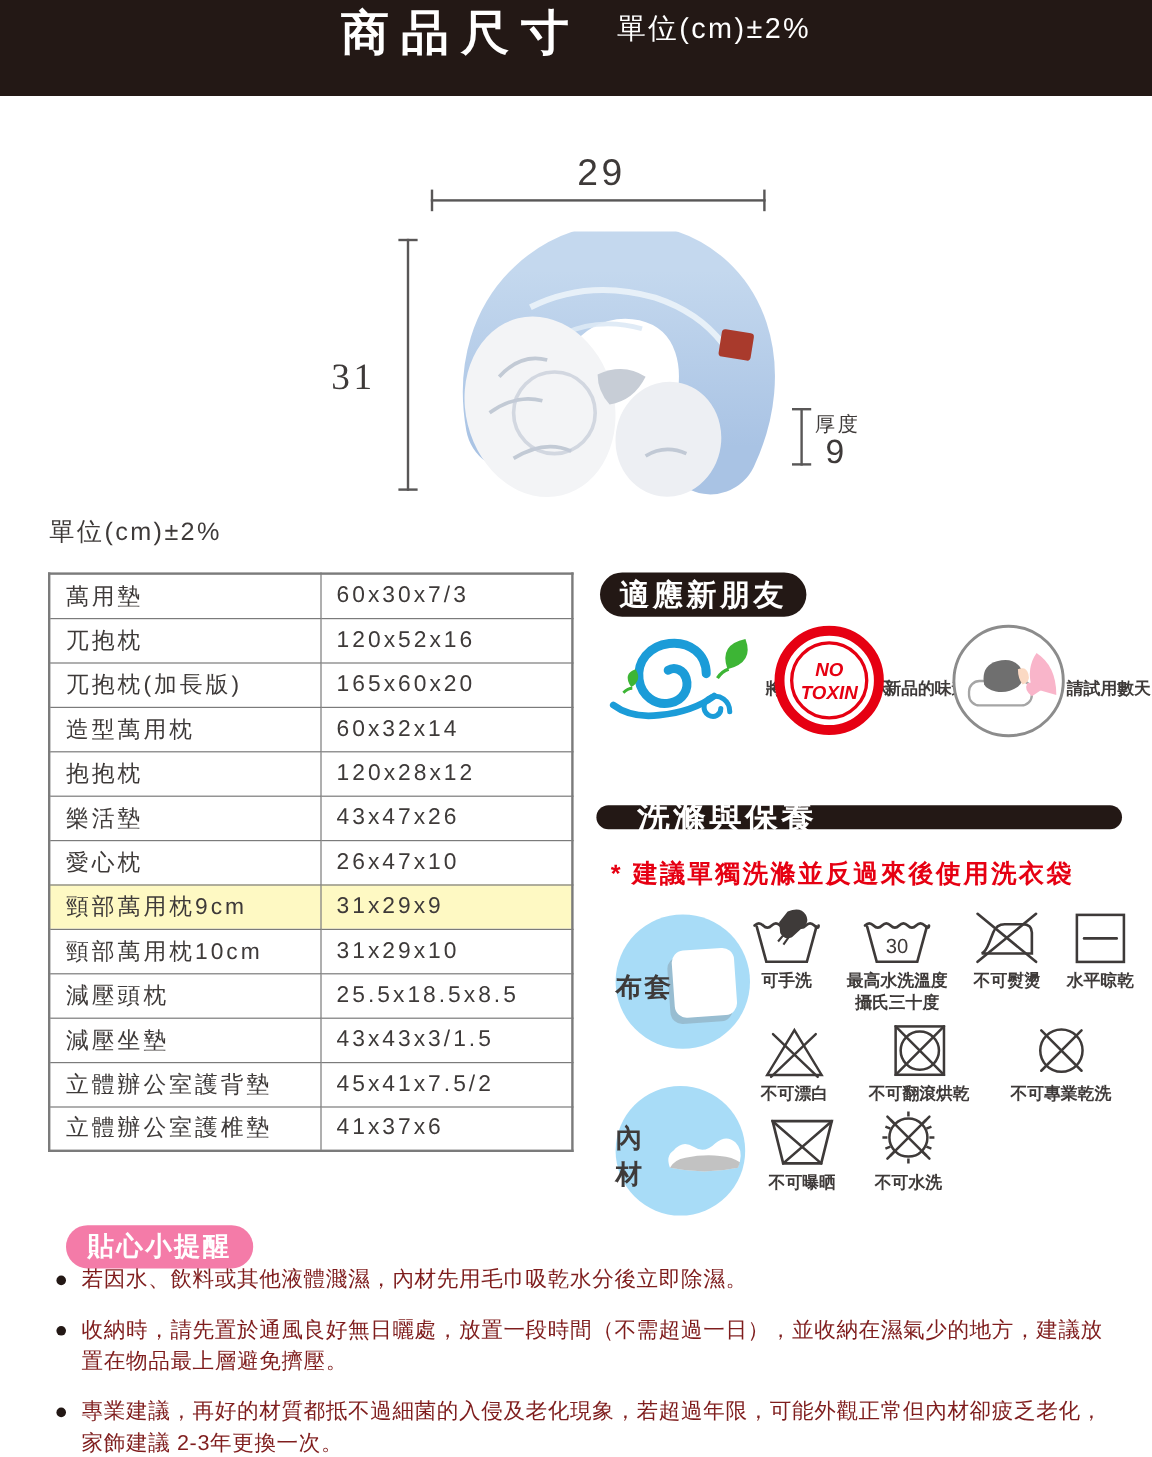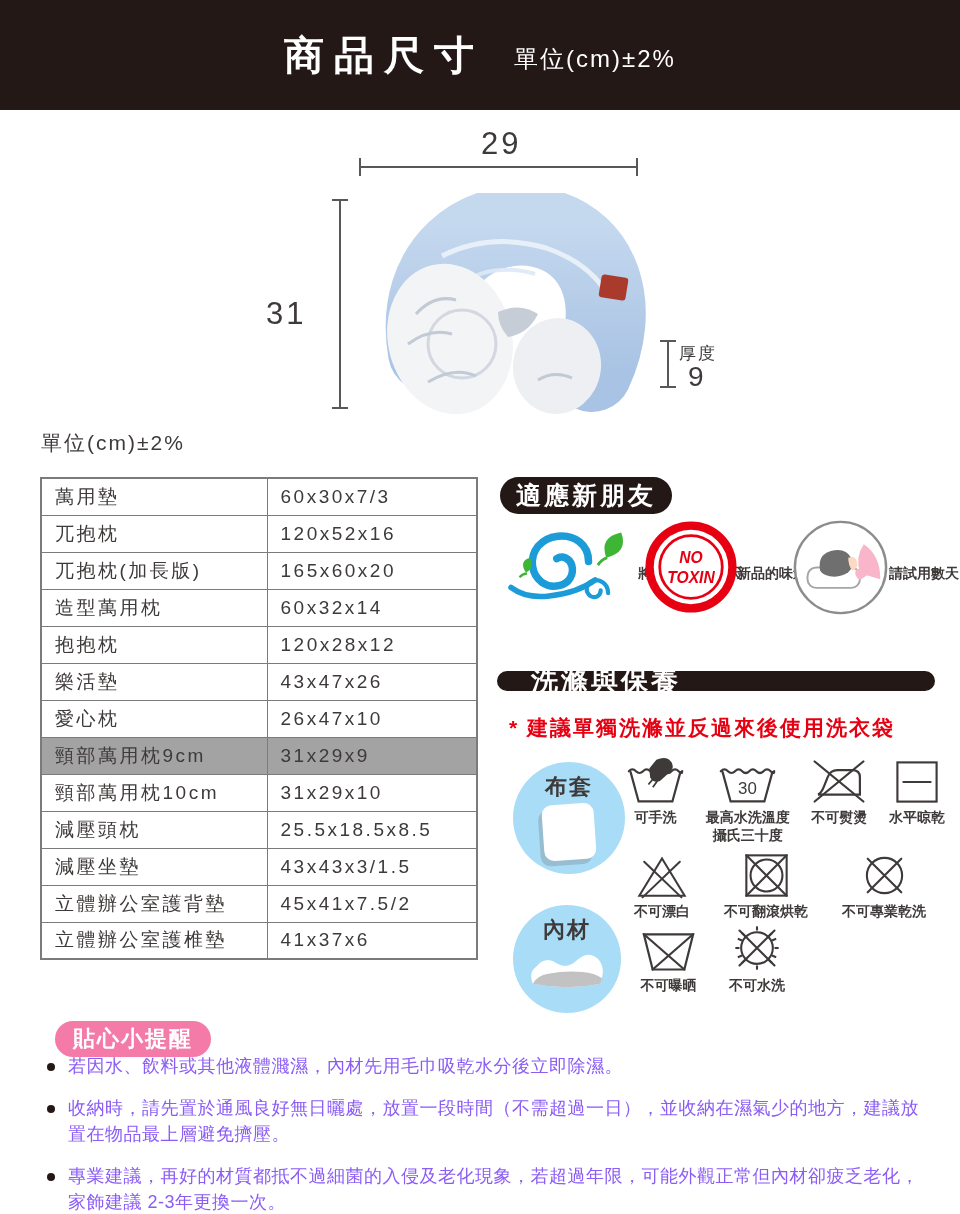--- a/index.html
+++ b/index.html
@@ -1,22 +1,22 @@
 <!DOCTYPE html>
 <html><head>
 <meta charset="utf-8">
 <style>
   * { margin:0; padding:0; box-sizing:border-box; }
   html,body { background:#fff; }
   body { font-family:"Liberation Sans", sans-serif; color:#3e3a39; }
   .page { position:relative; width:960px; height:1214px; background:#fff; overflow:hidden; margin:0 auto; }
 
   
-  .banner { position:absolute; left:0; top:0; width:960px; height:110px; background:#231815;
-            display:flex; align-items:center; justify-content:center; gap:30px; }
+  .banner { position:absolute; left:0; top:0; width:960px; height:80px; background:#231815;
+            display:flex; align-items:flex-start; justify-content:center; gap:30px; }
   .banner-title { color:#fff; font-size:40px; font-weight:bold; letter-spacing:10px; }
   .banner-unit  { color:#fff; font-size:24px; letter-spacing:2px; margin-top:8px; }
 
   
   .dim-h { position:absolute; height:2px; background:#595757; }
   .dim-h::before,.dim-h::after { content:""; position:absolute; top:-8px; width:2px; height:18px; background:#595757; }
   .dim-h::before { left:0; } .dim-h::after { right:0; }
   .dim-v { position:absolute; width:2px; background:#595757; }
   .dim-v::before,.dim-v::after { content:""; position:absolute; left:-7px; width:16px; height:2px; background:#595757; }
   .dim-v::before { top:0; } .dim-v::after { bottom:0; }
@@ -24,40 +24,40 @@
   .thick-label { position:absolute; font-size:17px; letter-spacing:2px; color:#3e3a39; }
   .thick-num { position:absolute; font-size:28px; color:#3e3a39; }
 
   
   .unit-note { position:absolute; left:41px; top:429px; font-size:21px; letter-spacing:2px; color:#3e3a39; }
   table.size { position:absolute; left:40px; top:477px; width:438px; border-collapse:collapse; }
   table.size td { border:1px solid #7b7b7b; height:37px; font-size:19px; letter-spacing:2.5px;
                   color:#3e3a39; padding-left:13px; background:#fff; }
   table.size { border:2px solid #7b7b7b; }
   table.size td.name { width:226px; }
-  table.size tr.hl td { background:#a3a3a3; }
+  table.size tr.hl td { background:#fef9c3; }
 
   
   .pill-black { position:absolute; background:#231815; color:#fff; font-weight:bold;
                 display:flex; align-items:center; border-radius:19px; }
   .adapt-pill { left:500px; top:477px; width:172px; height:37px; justify-content:center;
                 font-size:25px; letter-spacing:3px; }
   .care-pill  { left:497px; top:671px; width:438px; height:20px; font-size:27px;
                 letter-spacing:3px; padding-left:34px; }
 
   .adapt-row { position:absolute; left:498px; top:517px; width:440px; display:flex; justify-content:space-between; }
   .adapt-item { display:flex; flex-direction:row; align-items:center; width:146px; }
   .adapt-icon { height:100px; display:flex; align-items:center; justify-content:center; }
   .adapt-cap { font-size:14px; font-weight:bold; color:#3e3a39; margin-top:13px; white-space:nowrap; }
 
   .care-note { position:absolute; left:509px; top:714px; font-size:21px; font-weight:bold;
                letter-spacing:2px; color:#e60012; white-space:nowrap; }
 
   .blue-circle { position:absolute; width:112px; height:112px; border-radius:50%; background:#a8dcf7;
-                 display:flex; flex-direction:column; align-items:center; }
+                 display:flex; flex-direction:row; align-items:center; }
   .circle-label { font-size:22px; font-weight:bold; color:#3e3a39; letter-spacing:2px; margin-top:10px; }
   .cover-shape { width:52px; height:56px; background:#fff; border-radius:10px; transform:rotate(-4deg);
                  box-shadow:-4px 5px 0 rgba(110,110,110,.28); margin-top:2px; }
 
   .care-item { display:flex; flex-direction:column; align-items:center; }
   .care-item .ic { height:53px; display:flex; align-items:flex-end; justify-content:center; }
   .care-label { font-size:14px; font-weight:bold; color:#3e3a39; text-align:center; line-height:1.3;
                 margin-top:3px; white-space:nowrap; }
   .cover-row1 { position:absolute; left:627px; top:752px; width:318px; display:flex;
                 justify-content:space-between; align-items:flex-start; }
@@ -65,21 +65,21 @@
                 justify-content:space-between; }
   .inner-row  { position:absolute; left:640px; top:920px; display:flex; gap:32px; }
 
   
   .tips-pill { position:absolute; left:55px; top:1021px; height:36px; padding:16px 18px; background:#f47ba8;
                border-radius:18px; color:#fff; font-size:22px; font-weight:bold; letter-spacing:2px;
                display:flex; align-items:center; }
   .tips-list { position:absolute; left:41px; top:1054px; width:878px; }
   .tip-item { display:flex; margin-bottom:16px; }
   .tip-dot { flex:0 0 8px; width:8px; height:8px; border-radius:50%; background:#231815; margin:9px 13px 0 6px; }
-  .tip-text { font-size:18px; line-height:1.44; color:#8b5cf6; letter-spacing:0.5px; }
+  .tip-text { font-size:18px; line-height:1.44; color:#7f1d1d; letter-spacing:0.5px; }
 
   .product-figure { position:absolute; left:350px; top:193px; width:300px; height:222px; }
 </style>
 </head>
 <body>
 
 <div class="page">
 
   <div class="banner">
     <div class="banner-title">商品尺寸</div>
@@ -100,21 +100,21 @@
       <ellipse cx="100" cy="145" rx="62" ry="76" fill="#f3f4f6" transform="rotate(-14 100 145)"></ellipse>
       <ellipse cx="207" cy="172" rx="44" ry="48" fill="#edeff3" transform="rotate(8 207 172)"></ellipse>
       <path d="M148 118 Q170 108 188 120 Q178 140 158 143 Q148 132 148 118 Z" fill="#c7cdd6"></path>
       <path d="M66 120 Q84 100 106 106 M58 150 Q80 134 102 140 M78 188 Q104 172 126 182 M188 186 Q204 176 222 184" fill="none" stroke="#b9c2cf" stroke-width="3" opacity="0.85"></path>
       <circle cx="112" cy="150" r="34" fill="none" stroke="#c3cbd7" stroke-width="3" opacity="0.7"></circle>
       <rect x="252" y="80" width="27" height="23" rx="3" fill="#a93a2c" transform="rotate(9 252 80)"></rect>
     </svg>
   </div>
   <div class="dim-num" style="left:481px; top:126px;">29</div>
   <div class="dim-h" style="left:359px; top:166px; width:279px;"></div>
-  <div class="dim-num" style="left:266px; top:296px;">31</div>
+  <div class="dim-num" style="left:276px; top:296px;font-family:Liberation Serif, serif;">31</div>
   <div class="dim-v" style="left:339px; top:199px; height:210px;"></div>
   <div class="dim-v" style="left:667px; top:340px; height:48px;"></div>
   <div class="thick-label" style="left:679px; top:342px;">厚度</div>
   <div class="thick-num" style="left:688px; top:361px;">9</div>
 
   <div class="unit-note">單位(cm)±2%</div>
   <table class="size">
     <tbody>
         <tr>
           <td class="name">萬用墊</td>

